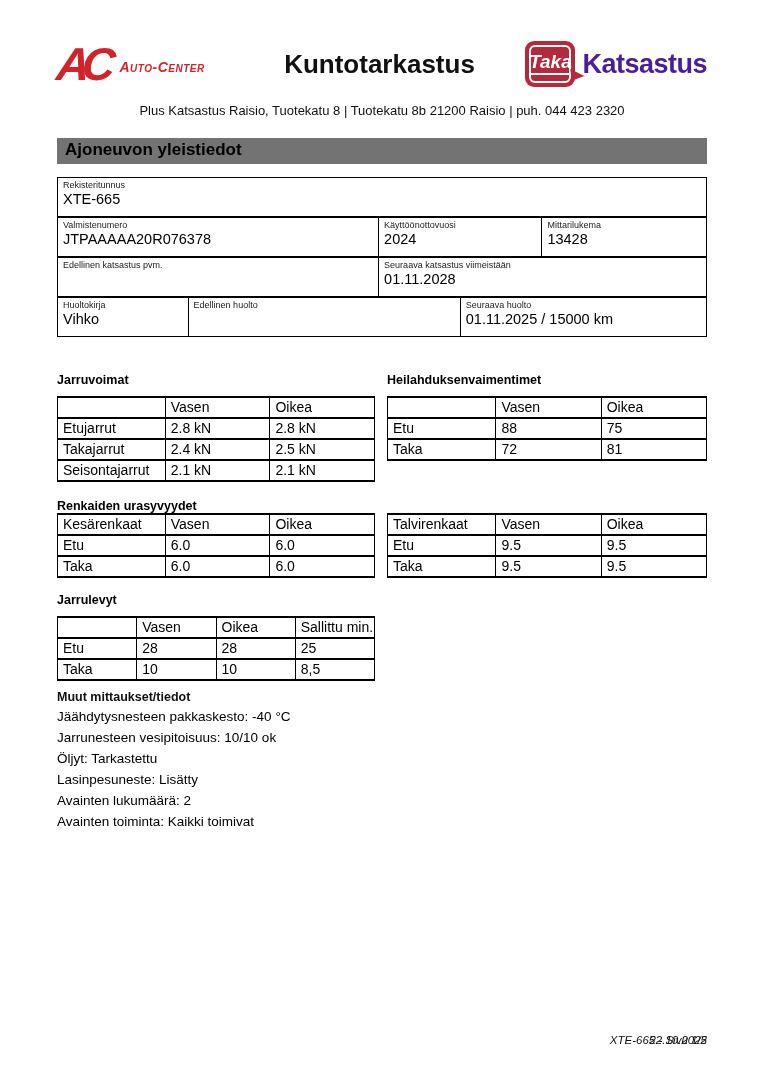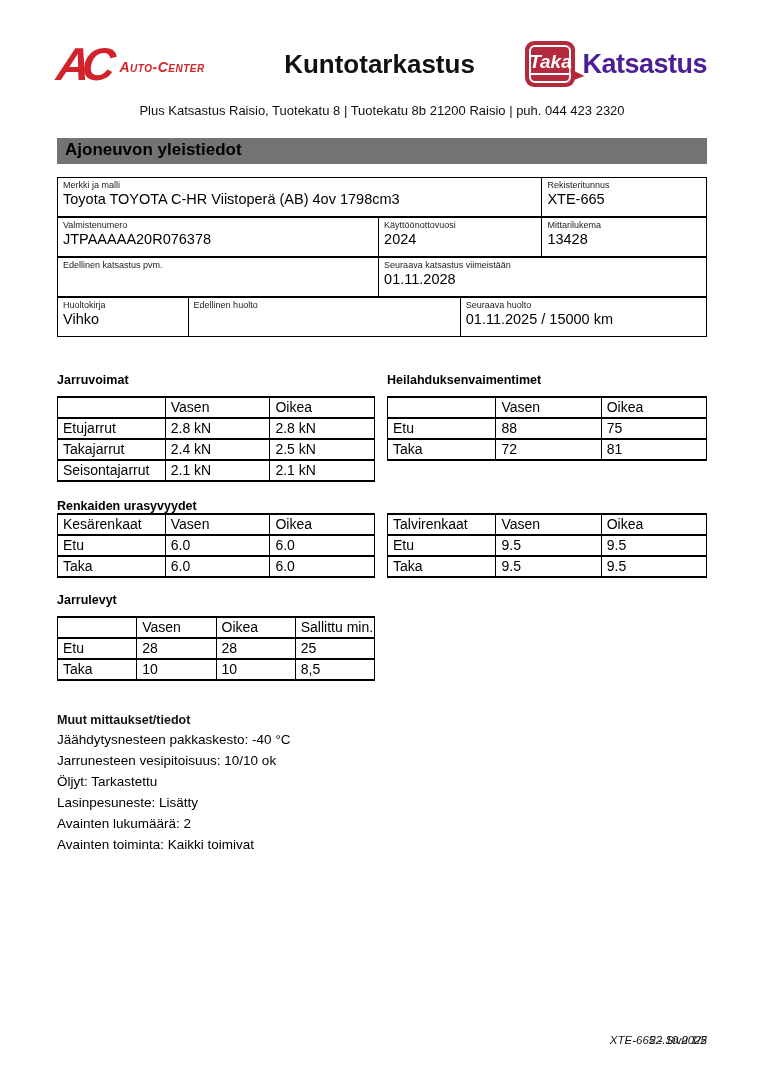--- a/index.html
+++ b/index.html
@@ -61,21 +61,21 @@
   table.mtable { border-collapse:collapse; width:100%; table-layout:fixed; }
   .mtable td, .mtable th { border:1px solid #000; border-top-width:2px; border-bottom-width:2px;
     font-size:14px; font-weight:normal; text-align:left; padding:1px 5px 2px; height:21px;
     overflow:hidden; white-space:nowrap; color:#000; }
   .c3 td:nth-child(1), .c3 th:nth-child(1) { width:34%; }
   .c3 td:nth-child(2), .c3 th:nth-child(2) { width:33%; }
   .c3 td:nth-child(3), .c3 th:nth-child(3) { width:33%; }
   .c4 td, .c4 th { width:25%; }
 
   
-  .misc-title { font-size:12.5px; font-weight:bold; margin-top:32px; }
+  .misc-title { font-size:12.5px; font-weight:bold; margin-top:9px; }
   .misc-line { font-size:13.5px; line-height:21px; color:#000; }
   .misc-block { margin-top:2px; }
 
   
   .footer { position:absolute; left:57px; right:57px; bottom:30px; height:16px;
             font-size:11.5px; font-style:italic; color:#111; }
   .footer-center { position:absolute; left:0; right:0; text-align:right; }
   .footer-right { position:absolute; right:0; }
 </style>
 </head>
@@ -99,24 +99,20 @@
       <span class="katsastus-word">Katsastus</span>
     </div>
   </div>
 
   <div class="address">Plus Katsastus Raisio, Tuotekatu 8 | Tuotekatu 8b 21200 Raisio | puh. 044 423 2320</div>
 
   <div class="section-bar">Ajoneuvon yleistiedot</div>
 
   <div class="info-table">
     <div class="info-row">
-      <div class="info-cell w746">
-        <div class="info-label">Merkki ja malli</div>
-        <div class="info-value">Toyota TOYOTA C-HR Viistoperä (AB) 4ov 1798cm3</div>
-      </div>
       <div class="info-cell w254">
         <div class="info-label">Rekisteritunnus</div>
         <div class="info-value">XTE-665</div>
       </div>
     </div>
     <div class="info-row">
       <div class="info-cell w494">
         <div class="info-label">Valmistenumero</div>
         <div class="info-value">JTPAAAAA20R076378</div>
       </div>

